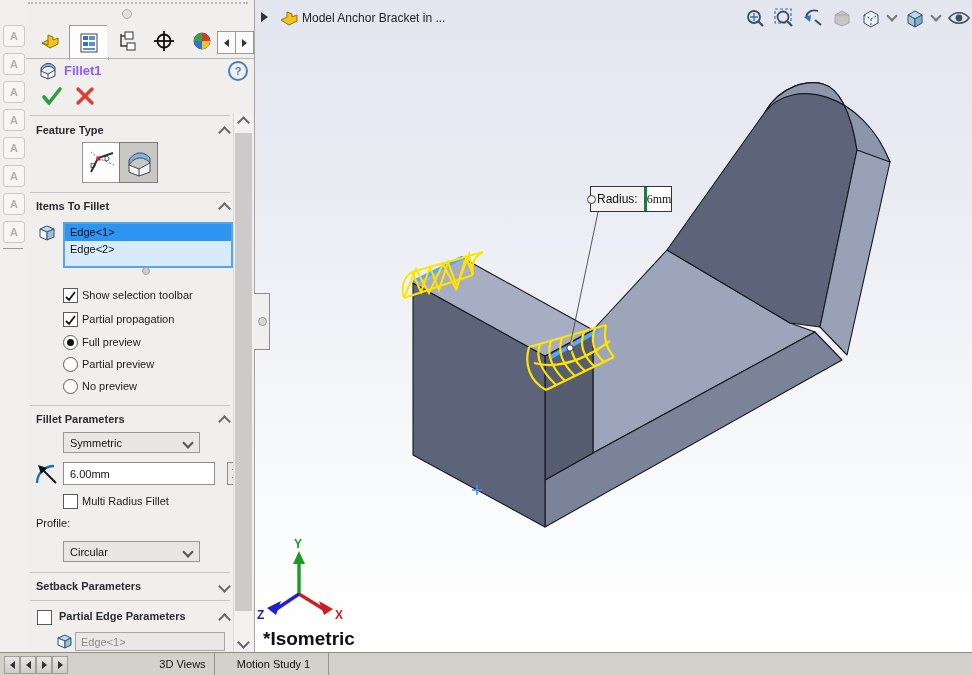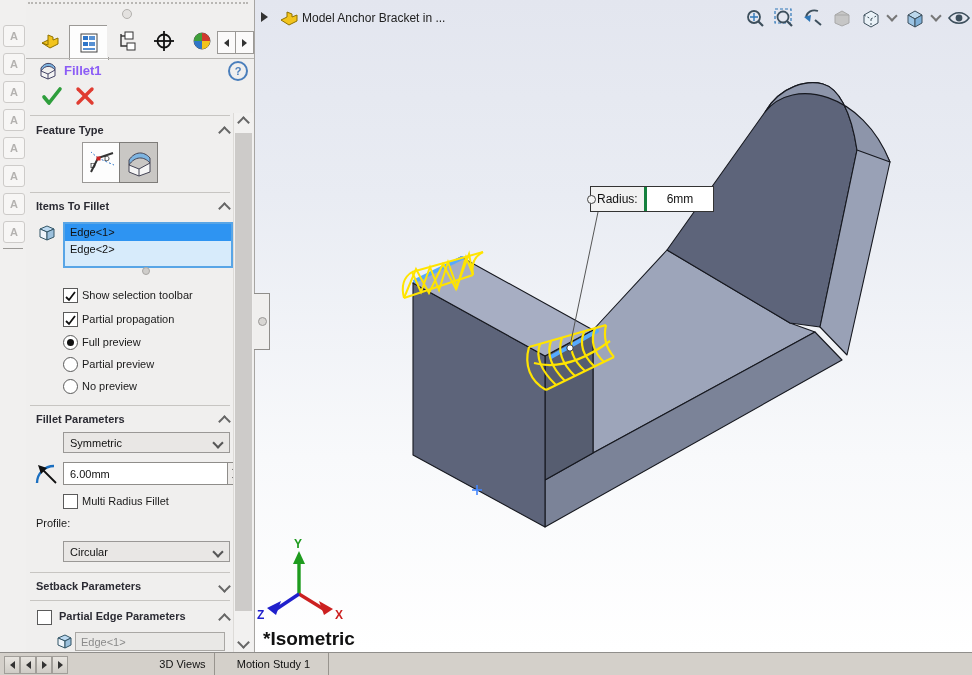--- a/index.html
+++ b/index.html
@@ -35,24 +35,24 @@
   .ft-btn.sel{background:#c9c7c4;border:1px solid #7e7c79;}
   .listbox{position:absolute;left:37px;top:222px;width:166px;height:42px;background:#d7ebfb;
      border:2px solid #58a5e6;font-size:11px;color:#111;overflow:hidden;}
   .lb-row{height:17px;line-height:17px;padding-left:5px;}
   .lb-row.sel{background:#2e94f2;}
   .resize-dot{position:absolute;left:116px;top:267px;width:6px;height:6px;border-radius:50%;background:#cfcdca;border:1px solid #a9a7a4;}
   .cb{position:absolute;width:13px;height:13px;background:#fff;border:1px solid #5a5a5a;}
   .rad{position:absolute;width:13px;height:13px;background:#fff;border:1px solid #5a5a5a;border-radius:50%;}
   .rad .dot{position:absolute;left:3px;top:3px;width:7px;height:7px;border-radius:50%;background:#111;}
   .lbl{position:absolute;font-size:11px;color:#1a1a1a;white-space:nowrap;}
-  .dd{position:absolute;left:37px;width:167px;height:21px;background:#e9e7e5;border:1px solid #9a9896;
+  .dd{position:absolute;left:37px;width:137px;height:21px;background:#e9e7e5;border:1px solid #9a9896;
      font-size:11px;color:#111;line-height:21px;padding-left:6px;box-sizing:border-box;}
   .dd .dchev{position:absolute;right:7px;top:6px;width:6px;height:6px;border-left:2px solid #555;border-top:2px solid #555;transform:rotate(225deg);}
-  .spin{position:absolute;left:37px;top:462px;width:188px;height:23px;background:#fff;border:1px solid #8f8d8a;
+  .spin{position:absolute;left:37px;top:462px;width:152px;height:23px;background:#fff;border:1px solid #8f8d8a;
      font-size:11px;line-height:23px;padding-left:6px;box-sizing:border-box;color:#111;}
   .spin-btns{position:absolute;left:201px;top:462px;width:15px;height:23px;border:1px solid #8f8d8a;background:#eceae8;box-sizing:border-box;}
   .spin-up,.spin-dn{position:absolute;left:0;width:13px;height:10px;display:flex;align-items:center;justify-content:center;}
   .t-up{width:0;height:0;border-left:3px solid transparent;border-right:3px solid transparent;border-bottom:4px solid #444;}
   .t-dn{width:0;height:0;border-left:3px solid transparent;border-right:3px solid transparent;border-top:4px solid #444;}
   .dis-field{position:absolute;left:49px;top:632px;width:150px;height:19px;background:#e9e8e6;border:1px solid #a9a7a4;
      color:#8a8a8a;font-size:11px;line-height:19px;padding-left:5px;box-sizing:border-box;}
   
   .sb{position:absolute;right:1px;top:113px;width:19px;height:539px;background:#f2f1f0;border-left:1px solid #dddbd8;}
   .sb-btn{position:absolute;left:0;width:19px;height:19px;background:#f2f1f0;display:flex;align-items:center;justify-content:center;}
@@ -63,21 +63,21 @@
   
   .viewport{left:255px;top:0;width:717px;height:652px;
      background:linear-gradient(180deg,#e3e6ef 0%,#e9ecf3 30%,#f8f9fb 70%,#ffffff 100%);overflow:hidden;}
   .flyout-text{position:absolute;left:47px;top:11px;font-size:12px;color:#222;}
   .flyout-arrow{position:absolute;left:6px;top:12px;width:0;height:0;border-top:5px solid transparent;border-bottom:5px solid transparent;border-left:7px solid #333;}
   .headsup{position:absolute;left:488px;top:6px;display:flex;align-items:center;gap:5px;}
   .hicon{width:24px;height:24px;display:flex;align-items:center;justify-content:center;}
   .caret{width:6px;height:6px;border-left:2px solid #777;border-top:2px solid #777;transform:rotate(225deg);margin:0 2px 4px 0;}
   .callout{position:absolute;left:335px;top:186px;height:24px;border:1px solid #333;background:#fff;display:flex;font-size:12px;color:#111;z-index:4;}
   .callout-label{background:#f1f1f1;border-right:3px solid #15803d;padding:0 6px;line-height:24px;}
-  .callout-value{background:#ffffff;padding:0 20px;line-height:24px;}
+  .callout-value{background:#ffffff;padding:0 0;line-height:24px;font-family:Liberation Serif, serif;}
   .callout-handle{position:absolute;left:-4px;top:8px;width:7px;height:7px;border:1px solid #444;border-radius:50%;background:#f4f4f4;}
   .view-label{position:absolute;left:8px;top:628px;font-size:19px;font-weight:bold;color:#111;}
   
   .bottom-bar{left:0;top:652px;width:972px;height:23px;background:#d4d0ca;border-top:1px solid #908e8b;}
   .nav-btn{position:absolute;top:3px;width:14px;height:16px;background:linear-gradient(#e8e5e0,#cfccc6);
      border:1px solid #a19e99;display:flex;align-items:center;justify-content:center;}
   .btab{position:absolute;top:0px;height:22px;font-size:11px;color:#111;display:flex;align-items:center;justify-content:center;
      border-right:1px solid #98948e;box-sizing:border-box;}
   .btab.active{background:#fafaf9;border:1px solid #7d7b78;border-bottom:none;font-weight:bold;margin-top:36px;}
   svg text{font-family:"Liberation Sans",sans-serif;}

